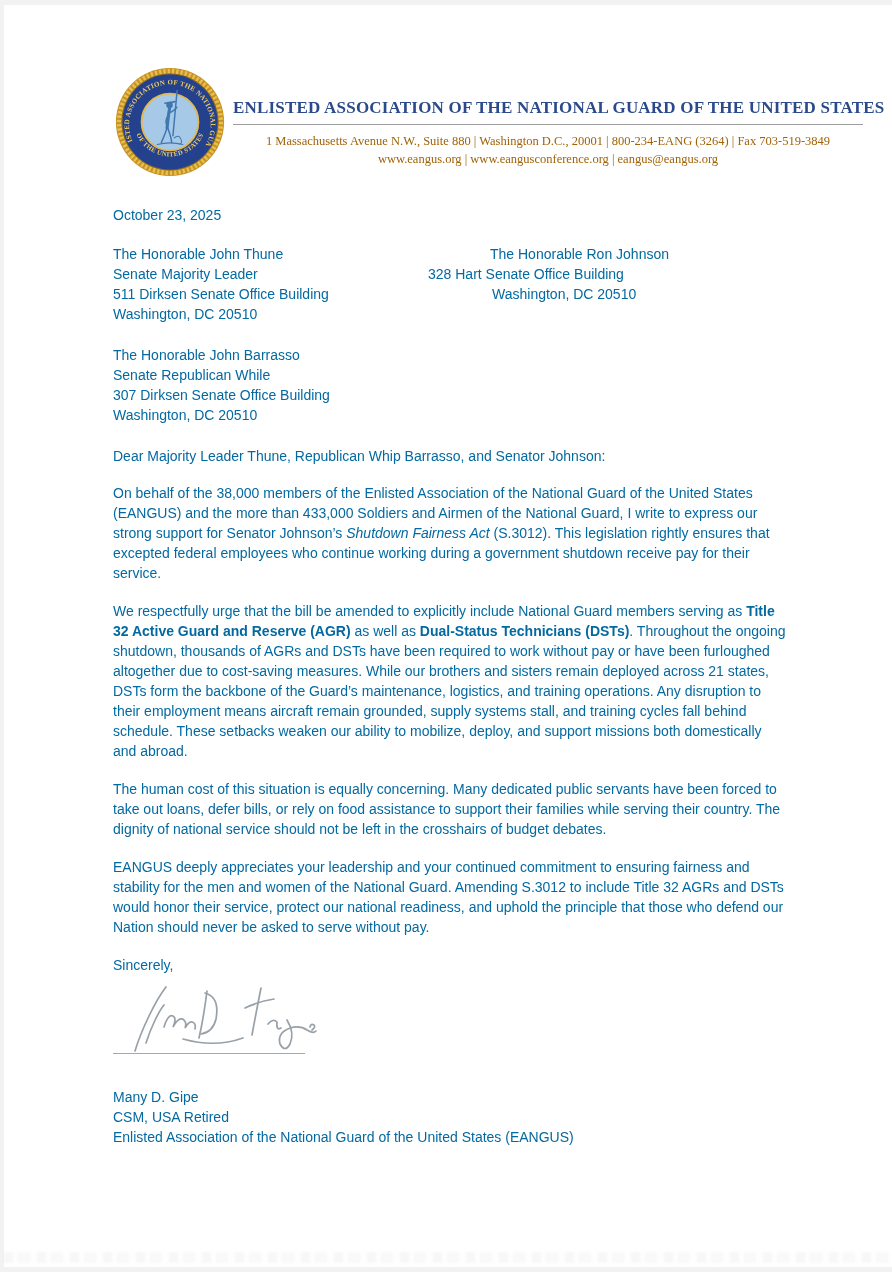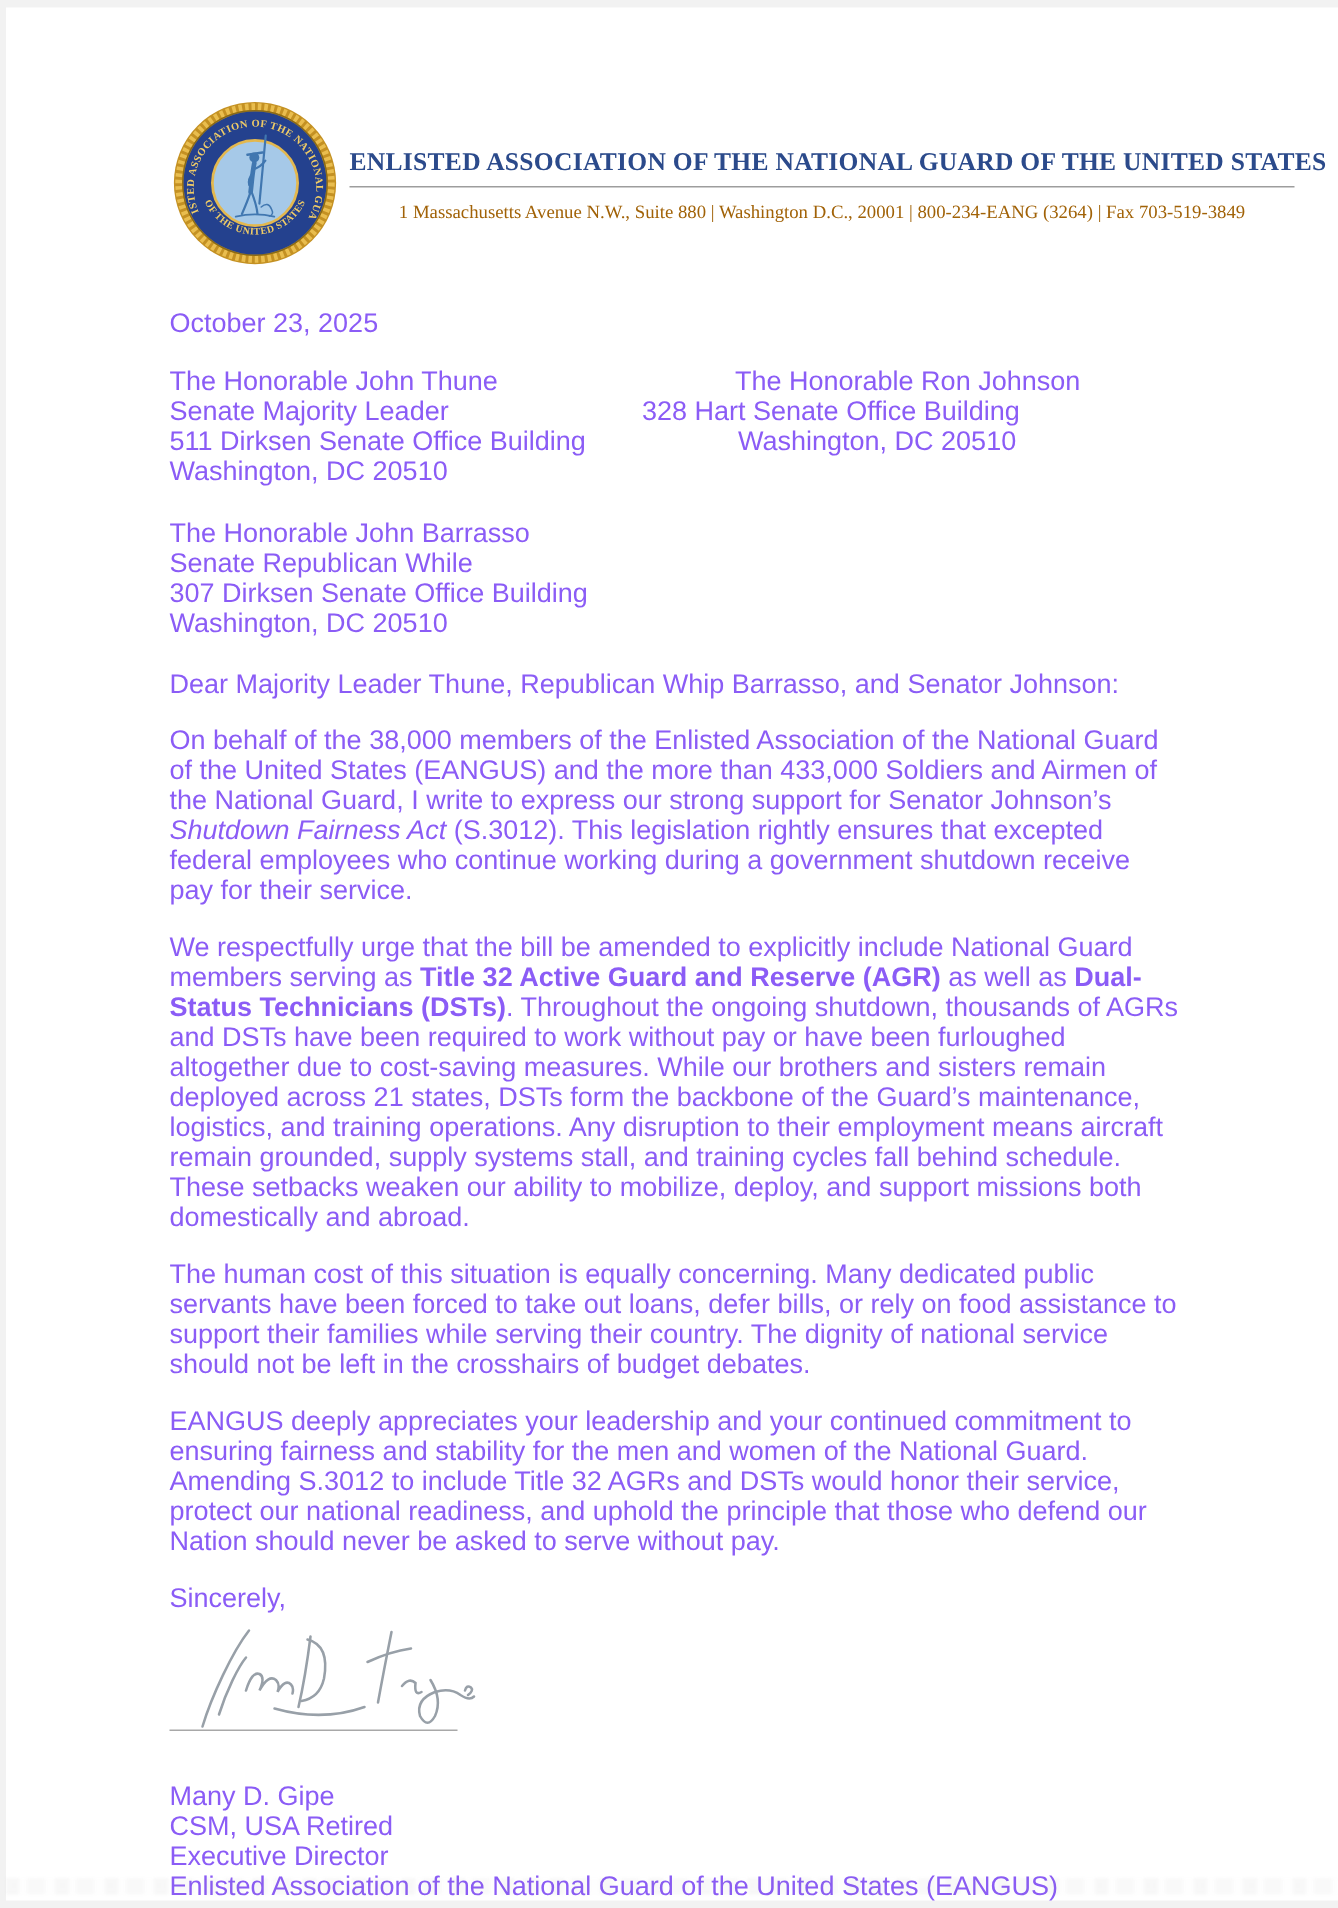--- a/index.html
+++ b/index.html
@@ -18,21 +18,21 @@
     color:#2b4a8b;letter-spacing:0.2px;white-space:nowrap;
   }
   .header-divider{border:none;border-top:1px solid #9d9d9d;margin:6px 0 7px 0;height:0;}
   .contact-line{
     font-family:"Liberation Serif",serif;font-size:12.5px;line-height:18px;color:#a16207;
     white-space:nowrap;
   }
   
   .letter{
     position:absolute;left:109px;top:200px;width:684px;
-    font-size:18px;line-height:20px;color:#8b5cf6;
+    font-size:14px;line-height:20px;color:#0369a1;
   }
   .date-line{margin:0 0 19px 0;}
   .recipients-row{position:relative;margin:0 0 21px 0;height:80px;}
   .addr-line{height:20px;white-space:nowrap;}
   .addr-right-1{position:absolute;left:377px;top:0;}
   .addr-right-2{position:absolute;left:315px;top:20px;text-align:center;}
   .addr-right-3{position:absolute;left:379px;top:40px;}
   .recipient-block{margin:0 0 21px 0;}
   .salutation{margin:0 0 17px 0;}
   .para{margin:0 11px 18px 0;}
@@ -86,20 +86,21 @@
         <path d="M46,84.5 Q60,81 74,84.5" stroke-width="1.3"></path>
         <path d="M64.5,77.5 q5,-4.5 7.5,1.5 q2,4 -1.5,5" stroke-width="1.1"></path>
       </g>
     </svg>
   </div>
 
   <div class="header-right">
     <div class="org-name">ENLISTED ASSOCIATION OF THE NATIONAL GUARD OF THE UNITED STATES</div>
     <hr class="header-divider">
     <div class="contact-line">1 Massachusetts Avenue N.W., Suite 880   |   Washington D.C., 20001   |   800-234-EANG (3264)   |   Fax 703-519-3849</div>
+    <div class="contact-line">www.eangus.org   |   www.eangusconference.org   |   eangus@eangus.org</div>
   </div>
 
   <div class="letter">
 
     <div class="date-line">October 23, 2025</div>
 
     <div class="recipients-row">
       <div class="addr-line">The Honorable John Thune</div>
       <div class="addr-line">Senate Majority Leader</div>
       <div class="addr-line">511 Dirksen Senate Office Building</div>
@@ -140,20 +141,19 @@
           <path d="M166,39 q8,13 3,24 q-5,9 -10,0 q-3,-11 10,-16 q10,-3 17,2 q6,4 9,1"></path>
           <path d="M191,49 q4,-3 2,-5 q-3,-2 -4,2"></path>
         </g>
       </svg>
       <div class="sig-rule"></div>
     </div>
 
     <div>
       <div class="signer-line">Many D. Gipe</div>
       <div class="signer-line">CSM, USA Retired</div>
-      <div class="signer-line">Executive Director</div>
       <div class="signer-line">Enlisted Association of the National Guard of the United States (EANGUS)</div>
     </div>
 
   </div>
 
   <div class="next-page-hint"></div>
 </div>
 
 </body></html>

